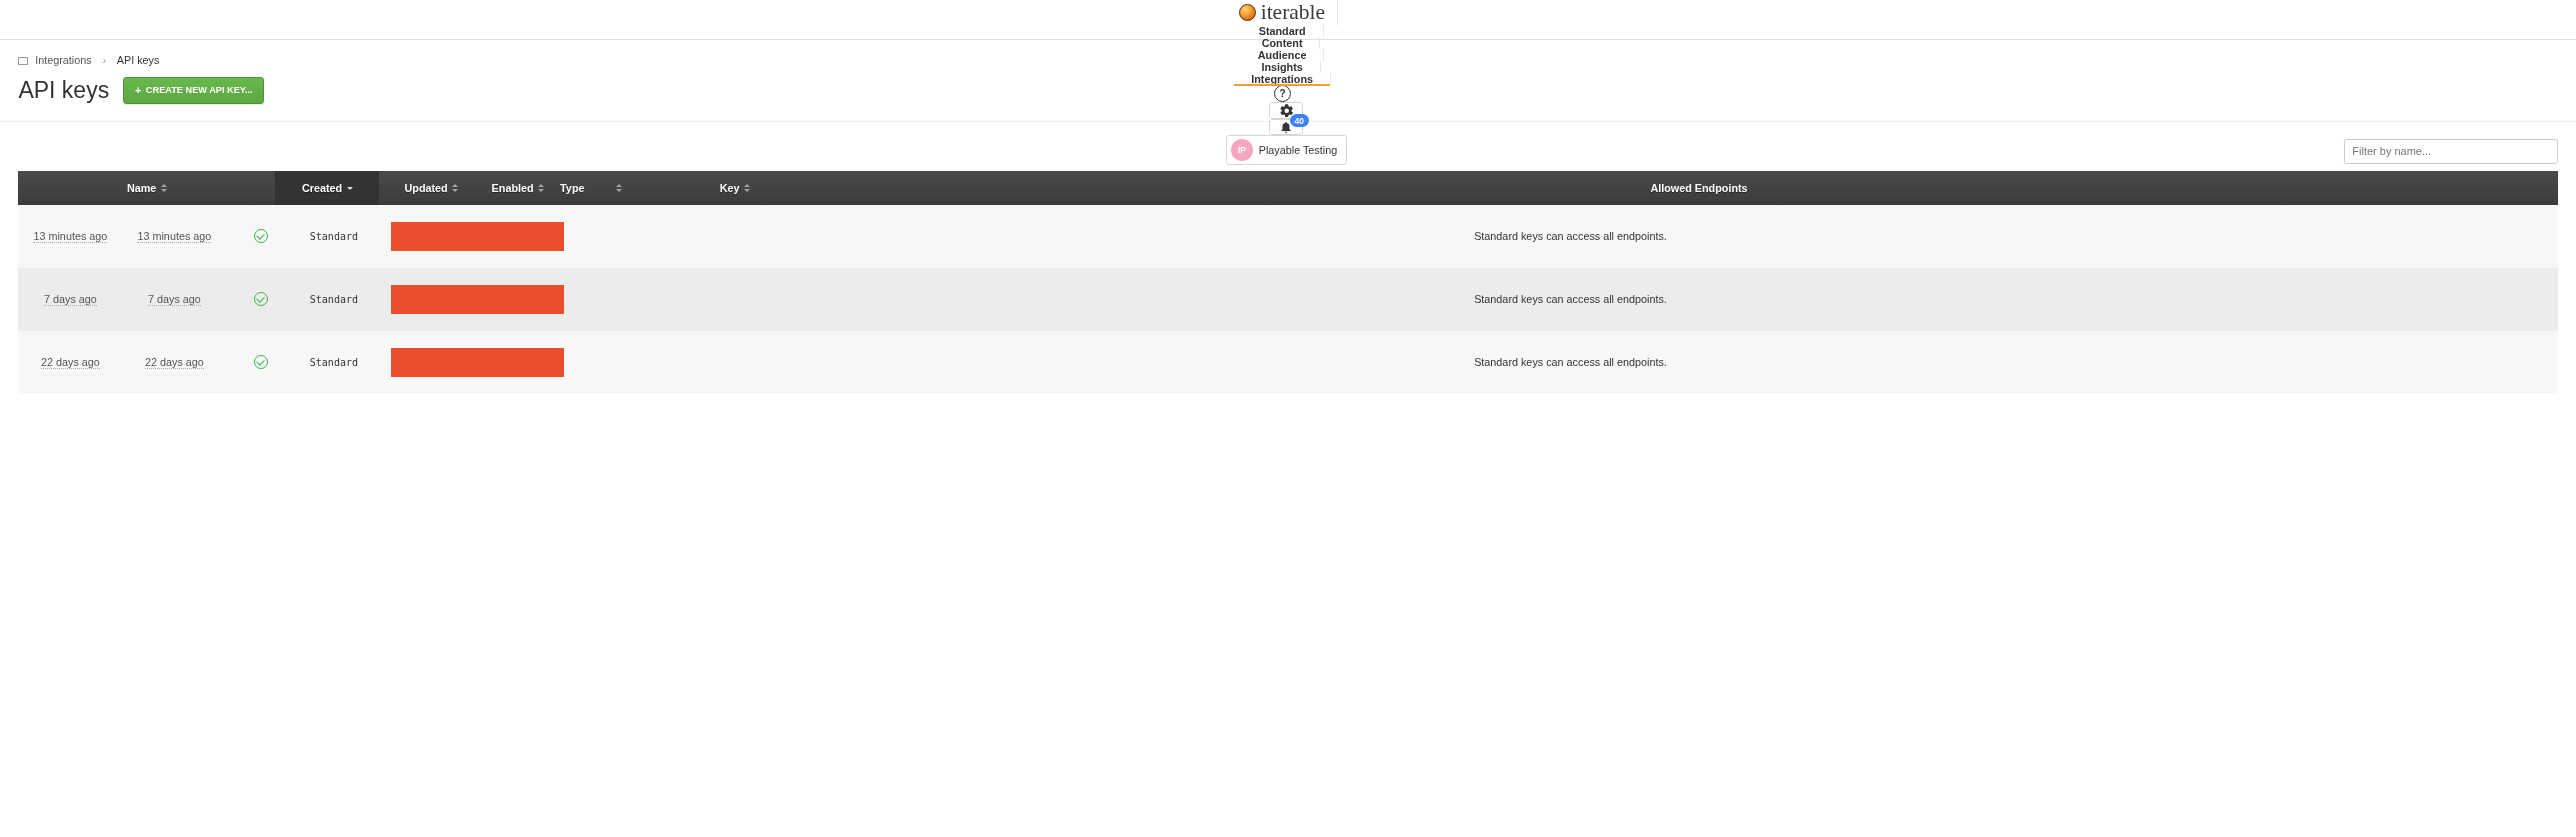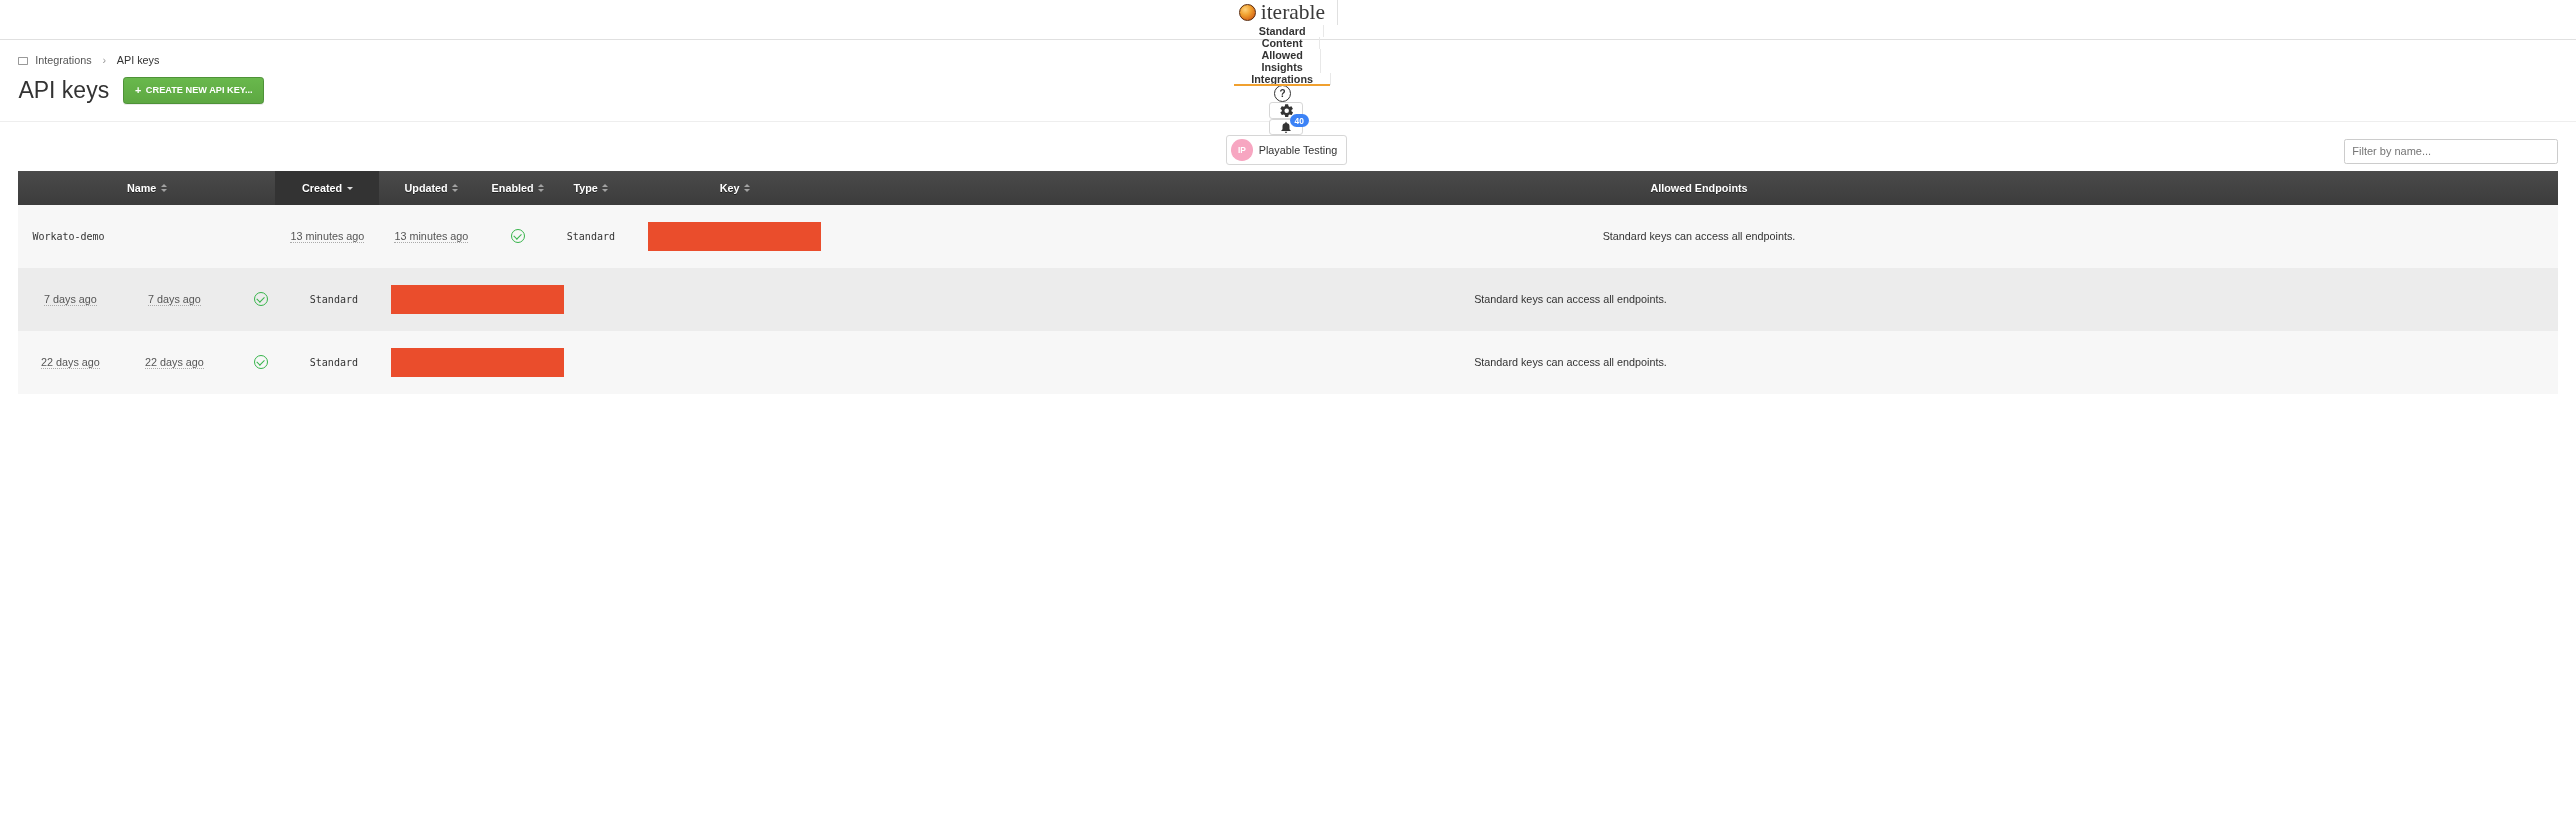--- a/index.html
+++ b/index.html
@@ -43,21 +43,21 @@
   .th { padding: 10.8px 7.7px; display:flex; align-items:center; justify-content:center; gap:4.6px; cursor:pointer; }
   .th.sorted { background:#333; }
   .sort-icon { width:0;height:0;border-left:3.1px solid transparent;border-right:3.1px solid transparent;border-top:3.8px solid #ddd; }
   .sort-both { display:inline-flex; flex-direction:column; gap:1.5px; opacity:0.7; }
   .sort-up { width:0;height:0;border-left:3.1px solid transparent;border-right:3.1px solid transparent;border-bottom:3.1px solid #ccc; }
   .sort-down { width:0;height:0;border-left:3.1px solid transparent;border-right:3.1px solid transparent;border-top:3.1px solid #ccc; }
   .col-name { flex: 0 0 257px; }
   .col-created { flex: 0 0 104px; }
   .col-updated { flex: 0 0 104px; }
   .col-enabled { flex: 0 0 69px; }
-  .col-type { flex: 0 0 77px; }
+  .col-type { flex: 0 0 77px; justify-content: space-between; }
   .col-key { flex: 0 0 211px; }
   .col-endpoints { flex: 1; }
   .tbody .tr { display:flex; align-items:center; min-height: 61px; }
   .tbody .tr:nth-child(odd) { background:#f7f7f7; }
   .tbody .tr:nth-child(even) { background:#ececec; }
   .td { padding: 17px 7.7px; display:flex; align-items:center; justify-content:center; }
   .td.left { justify-content:flex-start; padding-left: 14px; }
   .mono { font-family: Menlo, Consolas, monospace; font-size:10px; color:#333; }
   .ago { color:#555; border-bottom: 0.8px dotted #aaa; cursor: default; }
   .check-circle { width:14px;height:14px;border:1.5px solid #36b44a;border-radius:50%;display:flex;align-items:center;justify-content:center; }
@@ -76,21 +76,21 @@
     <span class="logo-mark"></span>
     <span class="logo-text">iterable</span>
   </div>
   <div class="nav-item">
       <span>Standard</span>
     </div>
   <div class="nav-item">
       <span>Content</span>
     </div>
   <div class="nav-item">
-      <span>Allowed</span>
+      <span>Audience</span>
     </div>
   <div class="nav-item">
       <span>Insights</span>
     </div>
   <div class="nav-item active">
       <span>Integrations</span>
     </div>
   <div class="help-icon-wrap">
     <span class="help-circle">?</span>
   </div>
@@ -174,21 +174,20 @@
           <span class="sort-down"></span>
         </span>
     </div>
     <div class="th col-endpoints">
       <span>Allowed Endpoints</span>
     </div>
   </div>
 
   <div class="tbody">
     <div class="tr">
-      <div class="td col-name left mono">Workato-demo</div>
       <div class="td col-created">
           <span class="ago">13 minutes ago</span>
         </div>
       <div class="td col-updated">
           <span class="ago">13 minutes ago</span>
         </div>
       <div class="td col-enabled">
           <span class="check-circle"></span>
         </div>
       <div class="td col-type mono">Standard</div>

